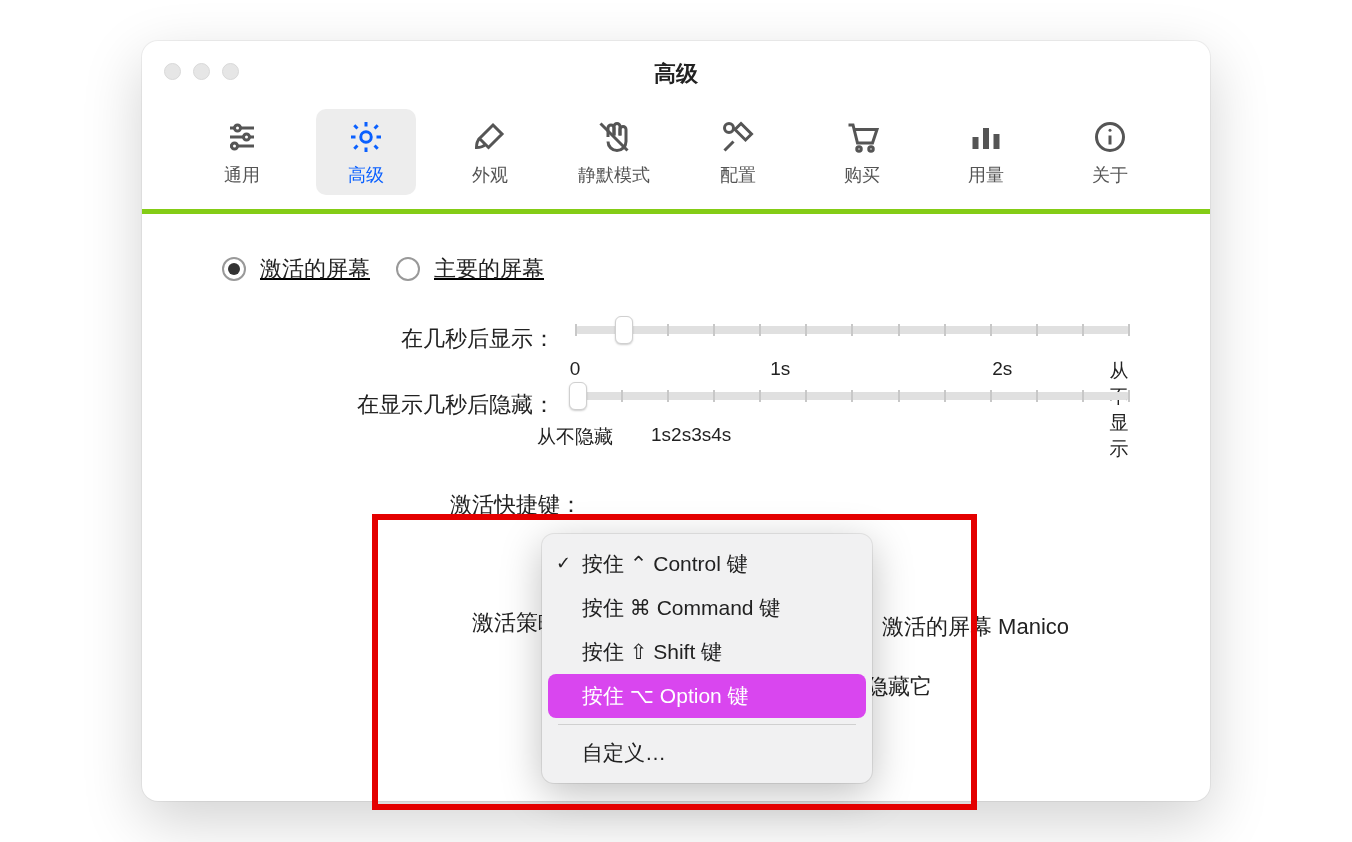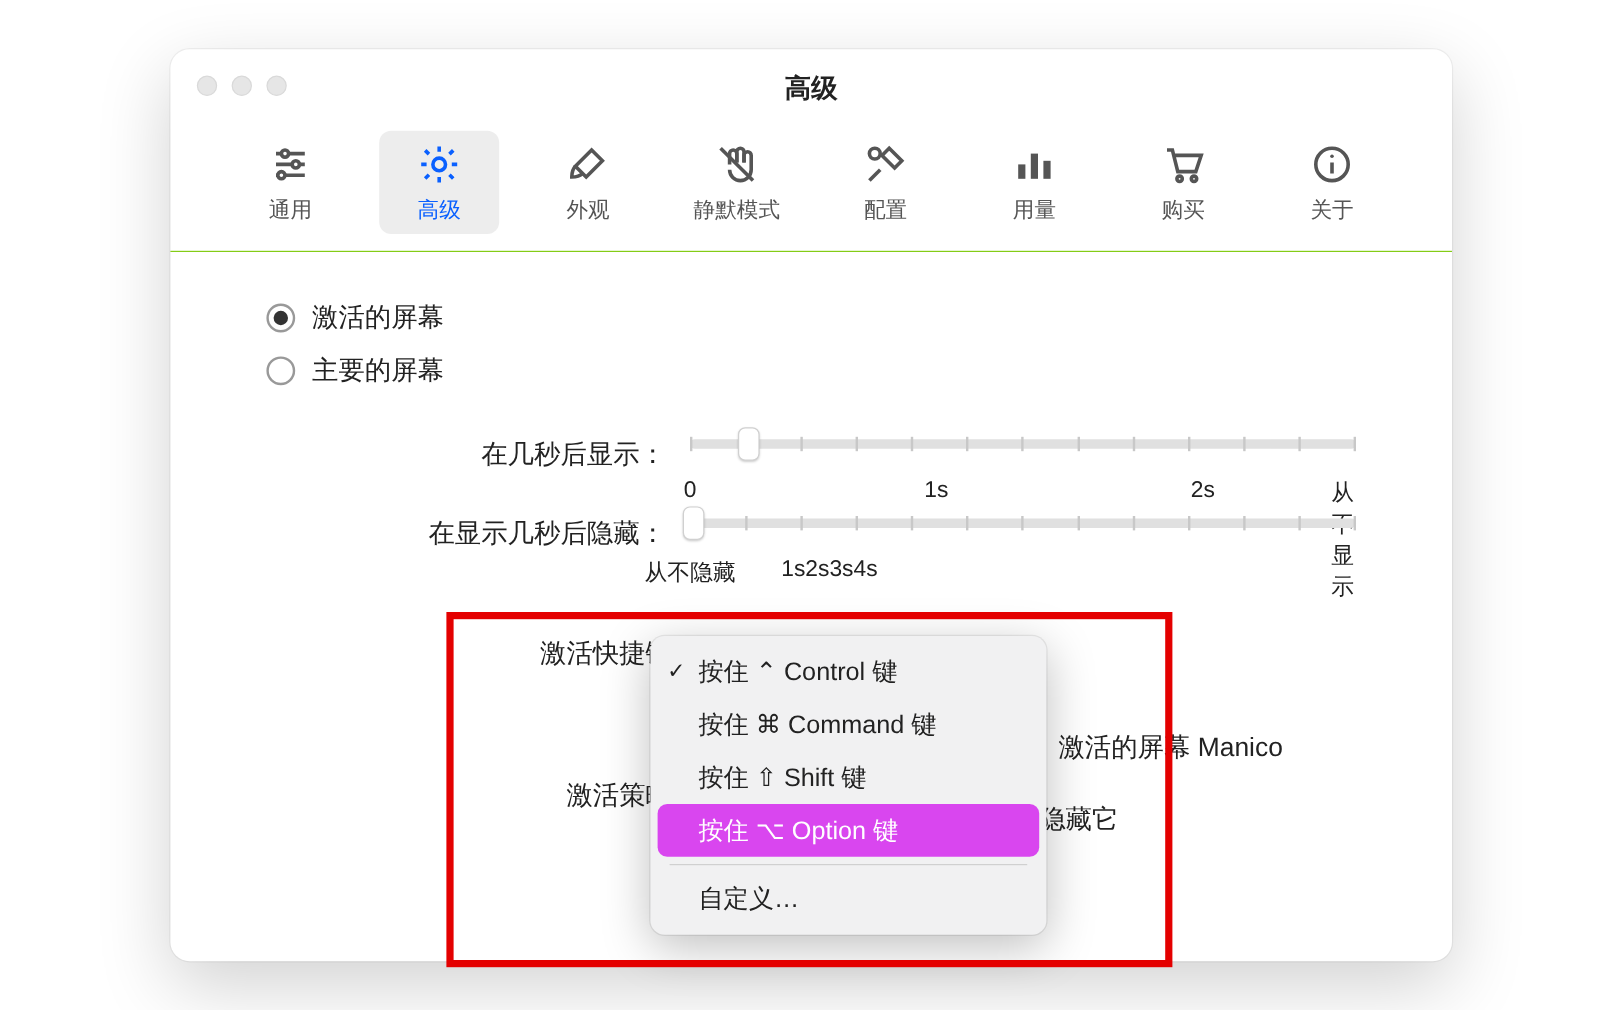--- a/index.html
+++ b/index.html
@@ -35,21 +35,21 @@
       font-size: 22px;
       font-weight: 600;
       color: #222;
     }
     .toolbar {
       display: flex;
       justify-content: center;
       gap: 24px;
       margin-top: 20px;
       padding-bottom: 14px;
-      border-bottom: 1px solid #84cc16;
+      border-bottom: 5px solid #84cc16;
     }
     .tool-item {
       display: flex;
       flex-direction: column;
       align-items: center;
       justify-content: center;
       width: 100px;
       height: 86px;
       border-radius: 10px;
       color: #555;
@@ -79,21 +79,21 @@
     .row-label {
       width: 410px;
       text-align: right;
       padding-right: 20px;
       font-size: 22px;
       color: #222;
       padding-top: 2px;
     }
     .row-control { flex: 1; }
 
-    .radio-group { display: flex; flex-direction: column; gap: 14px; }
+    .radio-group { display: flex; gap: 26px; text-decoration: underline; }
     .radio-line { display: flex; align-items: center; gap: 14px; font-size: 22px; color: #222; cursor:pointer;}
     .radio {
       width: 24px; height: 24px; border-radius: 50%;
       border: 2px solid #999; background: #fff; position: relative;
     }
     .radio.selected::after {
       content: ""; position: absolute; top: 4px; left: 4px;
       width: 12px; height: 12px; border-radius: 50%; background: #333;
     }
 
@@ -238,37 +238,37 @@
         <svg viewBox="0 0 24 24" fill="none" stroke="#555" stroke-width="2">
             <path d="M14 3l7 7-4 4-7-7z"></path>
             <path d="M3 21l6-6"></path>
             <circle cx="6" cy="6" r="3"></circle>
           </svg>
       </div>
       <div class="label">配置</div>
     </div>
     <div class="tool-item">
       <div class="icon-wrap">
+        <svg viewBox="0 0 24 24" fill="none" stroke="#555" stroke-width="2">
+            <path d="M3 4h3l3 12h10l3-9H7"></path>
+            <circle cx="10" cy="20" r="1.5"></circle>
+            <circle cx="18" cy="20" r="1.5"></circle>
+          </svg>
+      </div>
+      <div class="label">购买</div>
+    </div>
+    <div class="tool-item">
+      <div class="icon-wrap">
         <svg viewBox="0 0 24 24" fill="#555">
             <rect x="3" y="12" width="4" height="8"></rect>
             <rect x="10" y="6" width="4" height="14"></rect>
             <rect x="17" y="10" width="4" height="10"></rect>
           </svg>
       </div>
       <div class="label">用量</div>
-    </div>
-    <div class="tool-item">
-      <div class="icon-wrap">
-        <svg viewBox="0 0 24 24" fill="none" stroke="#555" stroke-width="2">
-            <path d="M3 4h3l3 12h10l3-9H7"></path>
-            <circle cx="10" cy="20" r="1.5"></circle>
-            <circle cx="18" cy="20" r="1.5"></circle>
-          </svg>
-      </div>
-      <div class="label">购买</div>
     </div>
     <div class="tool-item">
       <div class="icon-wrap">
         <svg viewBox="0 0 24 24" fill="none" stroke="#555" stroke-width="2">
             <circle cx="12" cy="12" r="9"></circle>
             <line x1="12" y1="11" x2="12" y2="17"></line>
             <circle cx="12" cy="7.5" r="1" fill="#555" stroke="none"></circle>
           </svg>
       </div>
       <div class="label">关于</div>

